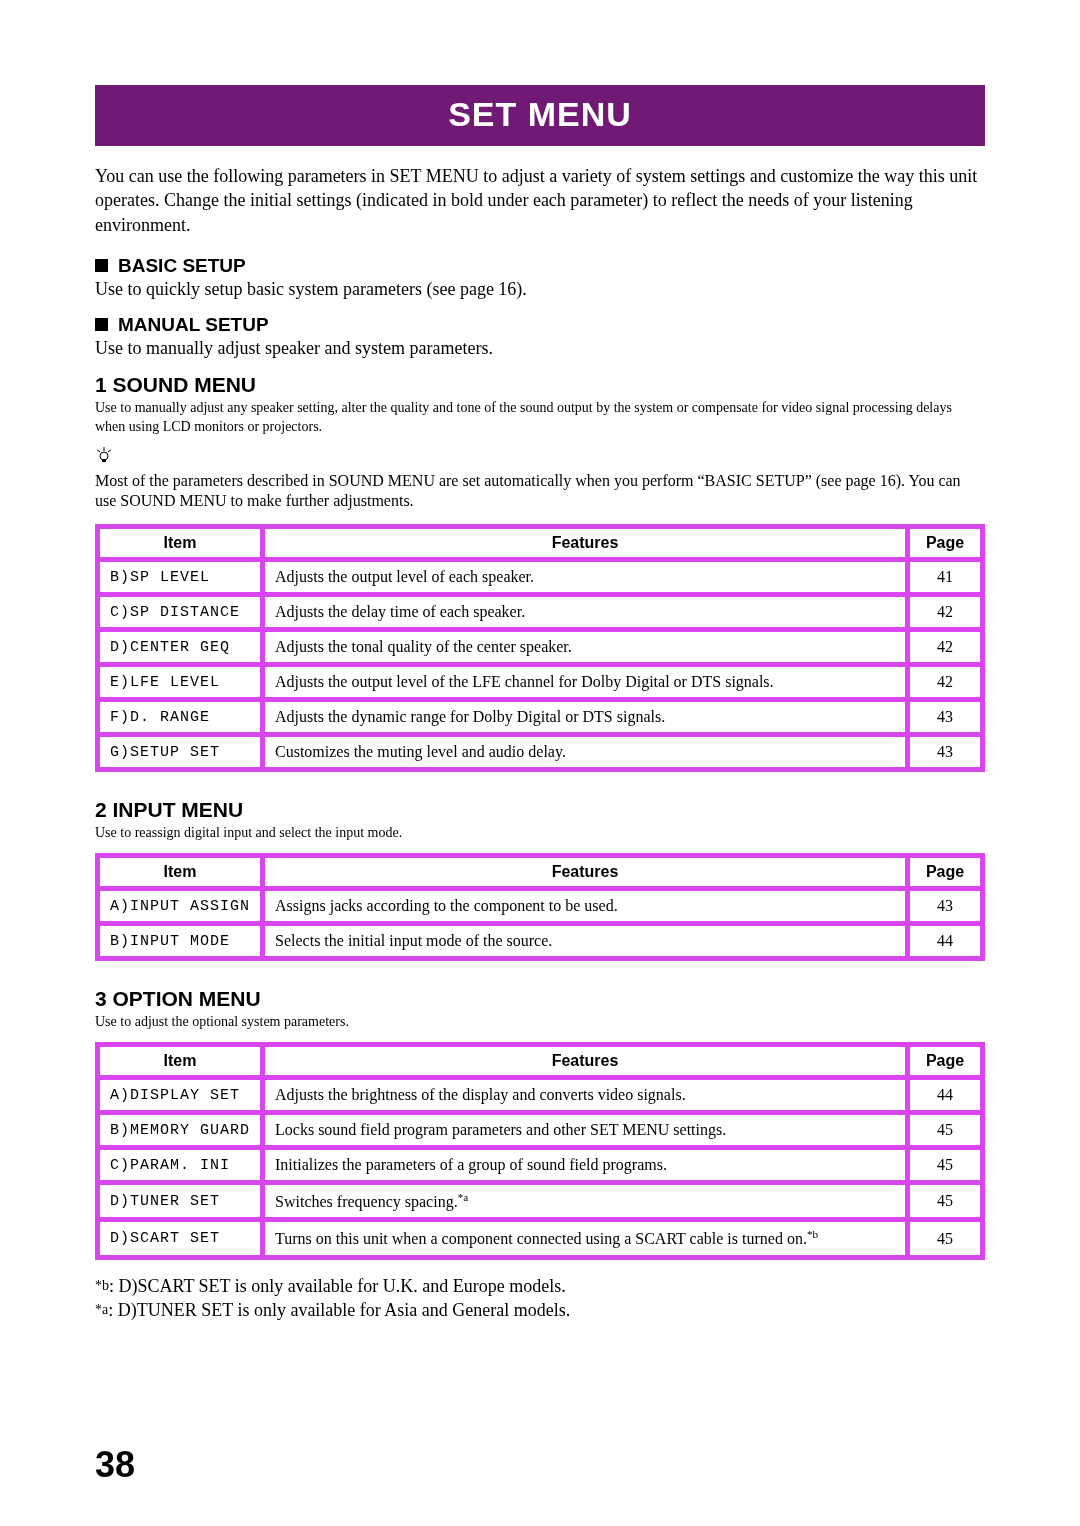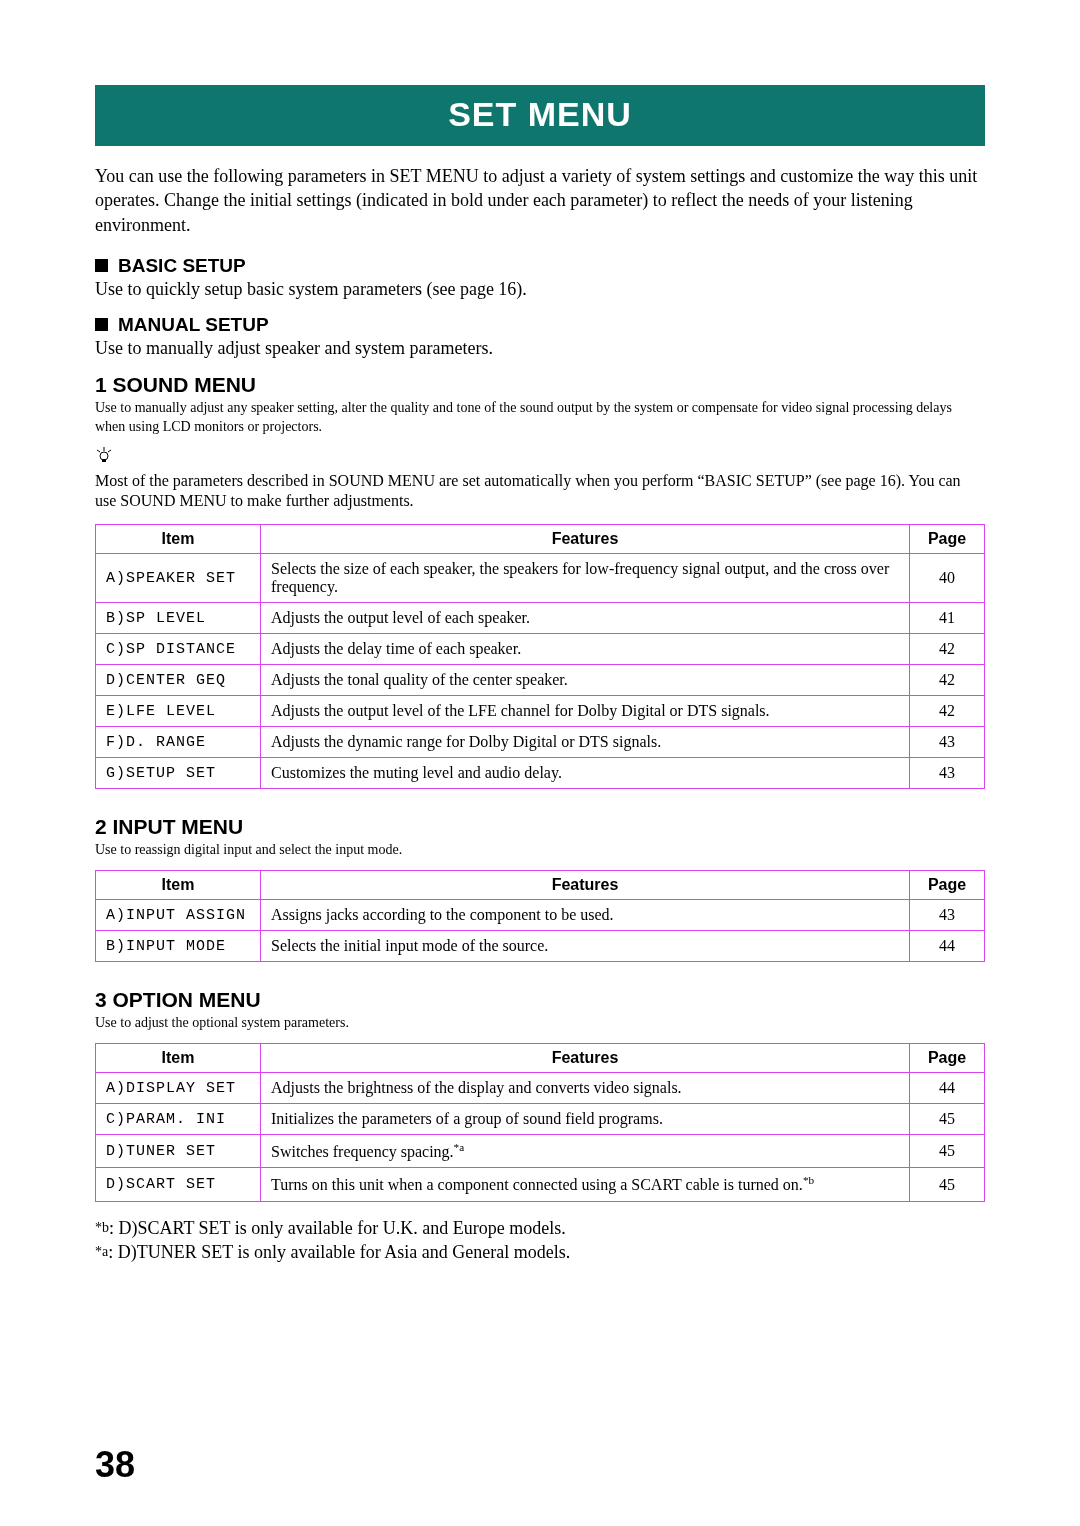--- a/index.html
+++ b/index.html
@@ -6,21 +6,21 @@
   body {
     font-family: "Times New Roman", Times, serif;
     background: #ffffff;
     color: #000;
     width: 1080px;
     height: 1526px;
     padding: 85px 95px 40px 95px;
     position: relative;
   }
   .title-bar {
-    background: #0f766e;
+    background: #701a75;
     color: #fff;
     text-align: center;
     font-family: Arial, Helvetica, sans-serif;
     font-weight: bold;
     font-size: 34px;
     letter-spacing: 1px;
     padding: 10px 0 12px 0;
     margin-bottom: 18px;
   }
   .intro {
@@ -68,21 +68,21 @@
     line-height: 1.3;
     margin-bottom: 12px;
   }
   table {
     border-collapse: collapse;
     width: 100%;
     font-size: 16px;
     margin-bottom: 8px;
   }
   th, td {
-    border: 1px solid #d946ef;
+    border: 5px solid #d946ef;
     padding: 6px 10px;
     vertical-align: middle;
   }
   th {
     font-family: Arial, Helvetica, sans-serif;
     font-weight: bold;
     text-align: center;
     font-size: 16px;
     padding: 5px 10px;
   }
@@ -155,25 +155,20 @@
     </colgroup>
   <thead>
     <tr>
       <th>Item</th>
       <th>Features</th>
       <th>Page</th>
     </tr>
   </thead>
   <tbody>
     <tr>
-      <td class="item-cell">A)SPEAKER SET</td>
-      <td>Selects the size of each speaker, the speakers for low-frequency signal output, and the cross over frequency.</td>
-      <td class="page-cell">40</td>
-    </tr>
-    <tr>
       <td class="item-cell">B)SP LEVEL</td>
       <td>Adjusts the output level of each speaker.</td>
       <td class="page-cell">41</td>
     </tr>
     <tr>
       <td class="item-cell">C)SP DISTANCE</td>
       <td>Adjusts the delay time of each speaker.</td>
       <td class="page-cell">42</td>
     </tr>
     <tr>
@@ -245,20 +240,25 @@
       <th>Page</th>
     </tr>
   </thead>
   <tbody>
     <tr>
       <td class="item-cell">A)DISPLAY SET</td>
       <td>Adjusts the brightness of the display and converts video signals.</td>
       <td class="page-cell">44</td>
     </tr>
     <tr>
+      <td class="item-cell">B)MEMORY GUARD</td>
+      <td>Locks sound field program parameters and other SET MENU settings.</td>
+      <td class="page-cell">45</td>
+    </tr>
+    <tr>
       <td class="item-cell">C)PARAM. INI</td>
       <td>Initializes the parameters of a group of sound field programs.</td>
       <td class="page-cell">45</td>
     </tr>
     <tr>
       <td class="item-cell">D)TUNER SET</td>
       <td><span>Switches frequency spacing.</span><sup>*a</sup></td>
       <td class="page-cell">45</td>
     </tr>
     <tr>

